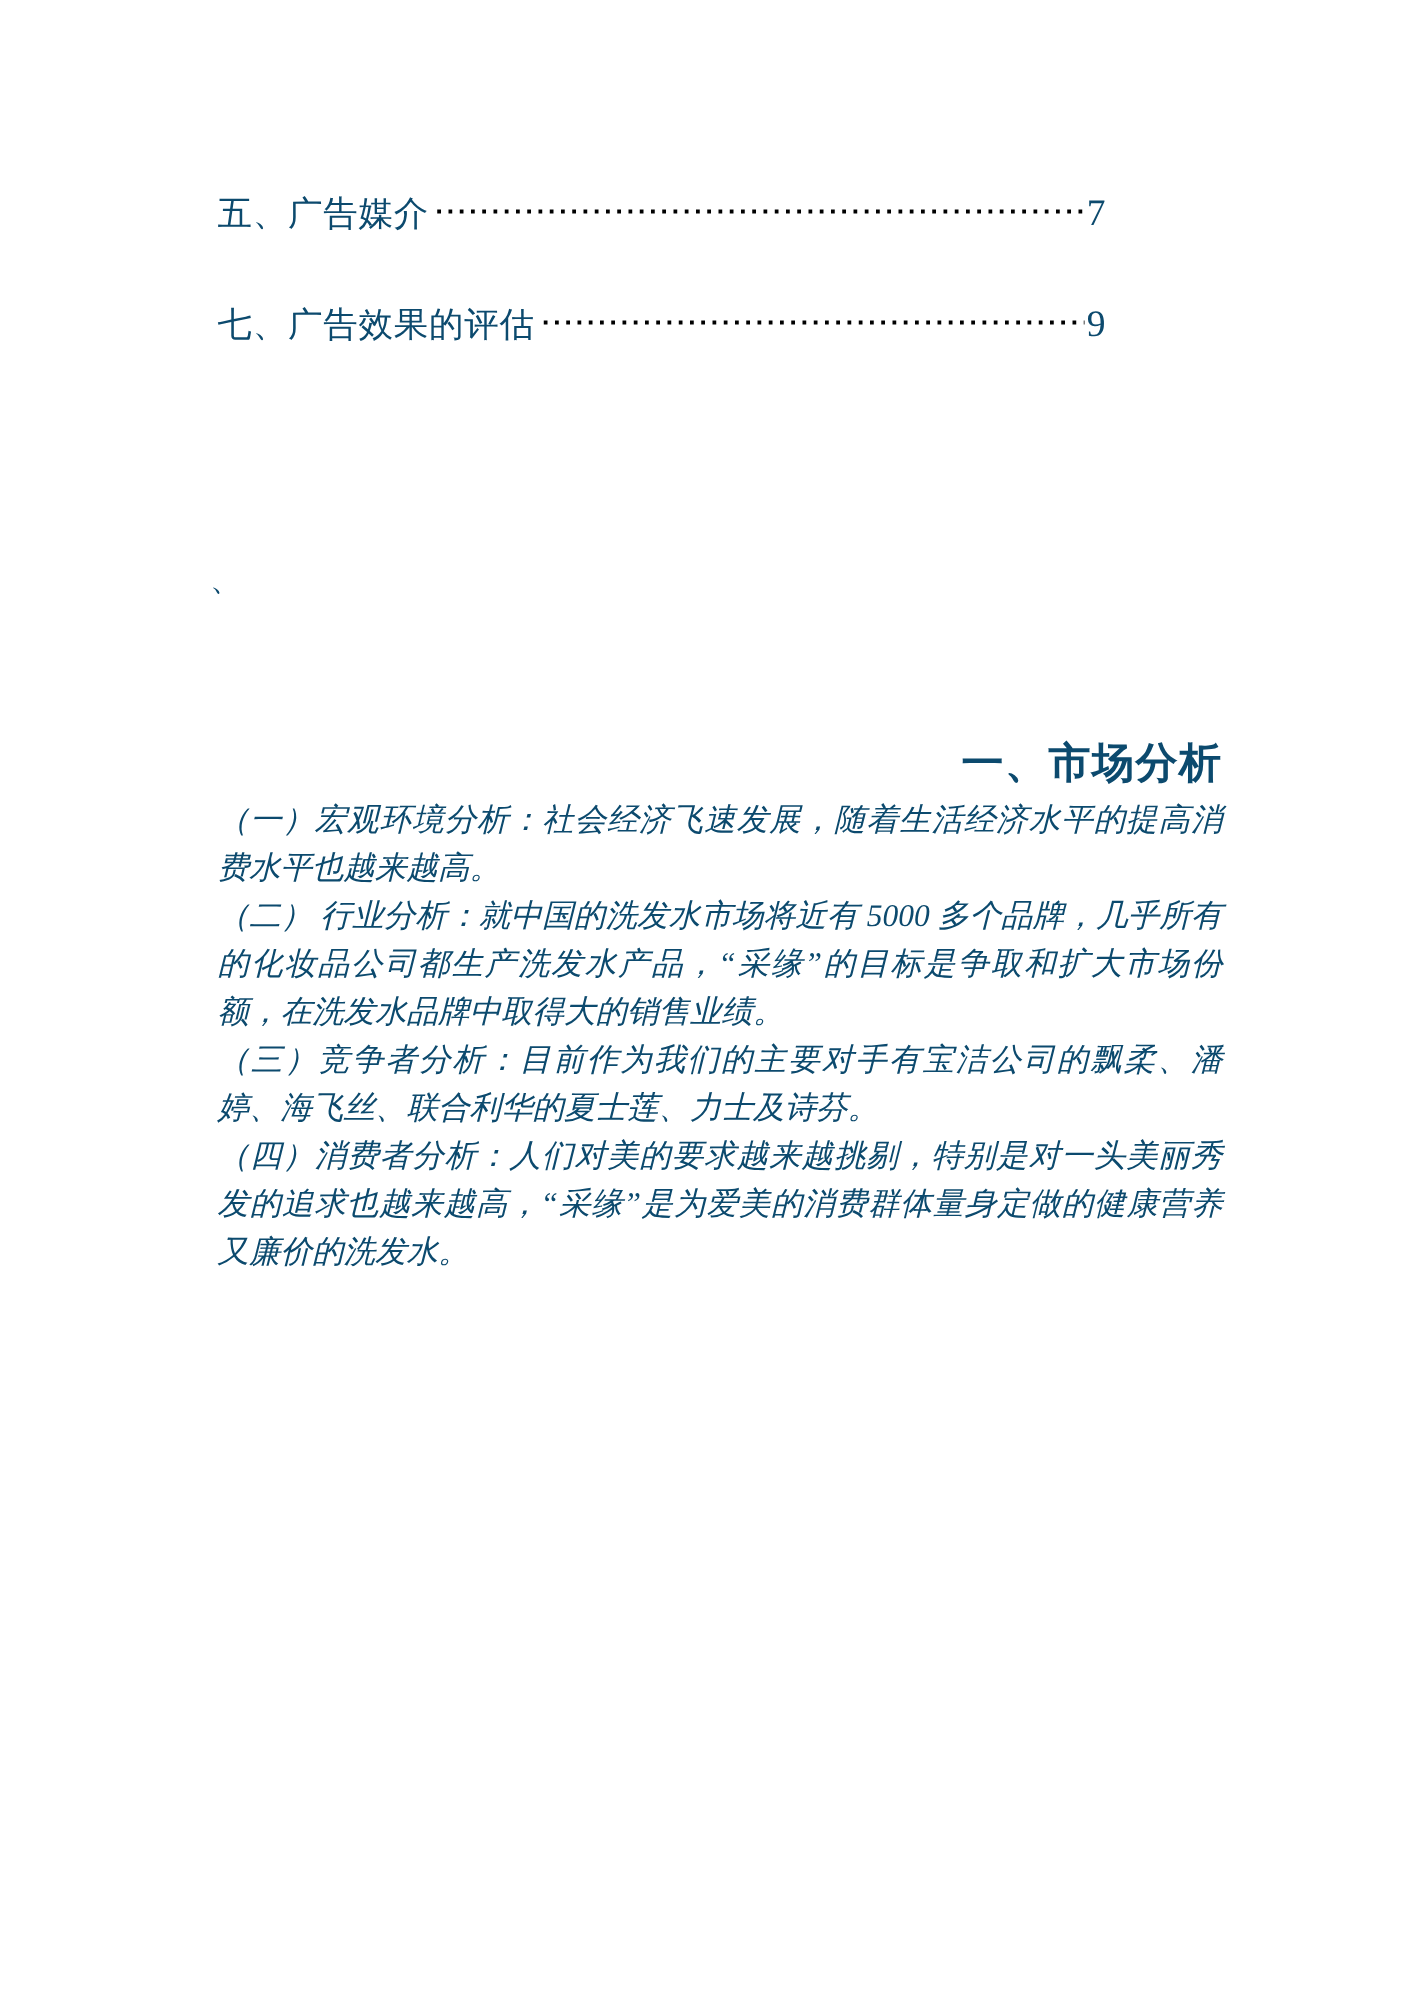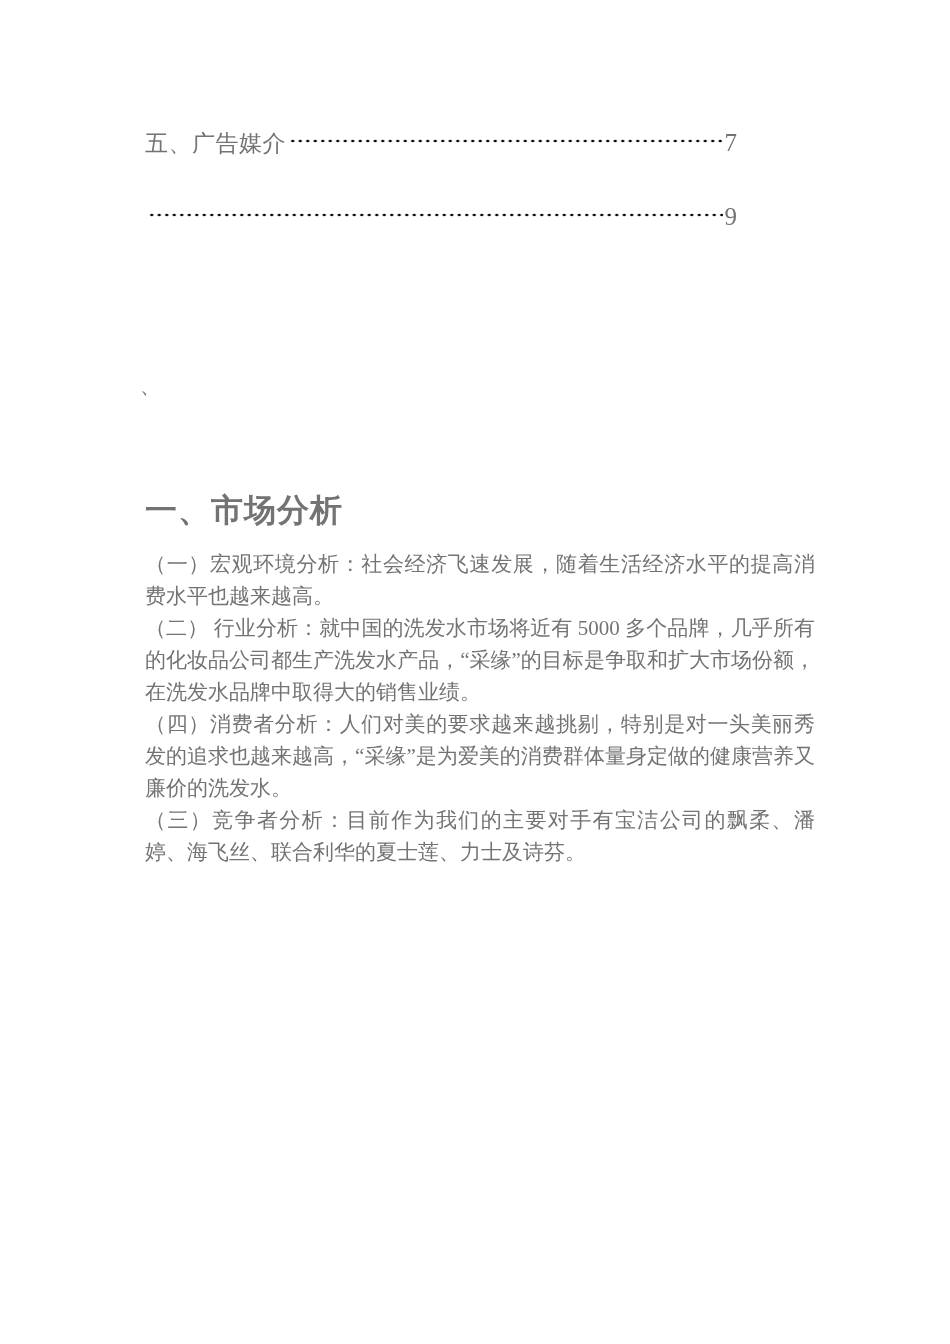--- a/index.html
+++ b/index.html
@@ -5,21 +5,21 @@
   html, body {
     margin: 0;
     padding: 0;
     background: #ffffff;
   }
   .page {
     position: relative;
     width: 950px;
     height: 1344px;
     background: #ffffff;
-    color: #737373;
+    color: #0c4a6e;
     font-family: "Liberation Serif", "DejaVu Serif", serif;
     overflow: hidden;
   }
 
   
   .toc {
     margin: 128px 0 0 145px;
     width: 592px;
   }
   .toc-line {
@@ -59,28 +59,29 @@
     line-height: 30px;
   }
 
   
   .section {
     margin: 91px 0 0 145px;
     width: 670px;
   }
   .section-heading {
     margin: 0;
-    font-size: 32px;
+    font-size: 28px;
     font-weight: bold;
     line-height: 36px;
-    text-align: left;
+    text-align: right;
     letter-spacing: 1px;
   }
   .body-text {
-    margin-top: 20px;
+    margin-top: 2px;
+    font-style: italic;
   }
   .body-text p {
     margin: 0;
     font-size: 21px;
     line-height: 32px;
     text-align: justify;
     text-justify: inter-ideograph;
   }
 </style>
 </head>
@@ -91,34 +92,35 @@
   <div class="toc">
 
       <div class="toc-line">
         <span class="toc-label">五、广告媒介</span>
         <span class="toc-dots"></span>
         <span class="toc-page">7</span>
       </div>
 
 
       <div class="toc-line">
+        <span class="toc-label">七、广告效果的评估</span>
         <span class="toc-dots"></span>
         <span class="toc-page">9</span>
       </div>
     </div>
 
   <div class="stray-mark">、</div>
 
   <div class="section">
     <h1 class="section-heading">一、市场分析</h1>
     <div class="body-text">
 
         <p>（一）宏观环境分析：社会经济飞速发展，随着生活经济水平的提高消费水平也越来越高。</p>
 
         <p>（二） 行业分析：就中国的洗发水市场将近有 5000 多个品牌，几乎所有的化妆品公司都生产洗发水产品，“采缘”的目标是争取和扩大市场份额，在洗发水品牌中取得大的销售业绩。</p>
 
+        <p>（三）竞争者分析：目前作为我们的主要对手有宝洁公司的飘柔、潘婷、海飞丝、联合利华的夏士莲、力士及诗芬。</p>
+
         <p>（四）消费者分析：人们对美的要求越来越挑剔，特别是对一头美丽秀发的追求也越来越高，“采缘”是为爱美的消费群体量身定做的健康营养又廉价的洗发水。</p>
-
-        <p>（三）竞争者分析：目前作为我们的主要对手有宝洁公司的飘柔、潘婷、海飞丝、联合利华的夏士莲、力士及诗芬。</p>
       </div>
   </div>
 
 </div>
 
 </body></html>

